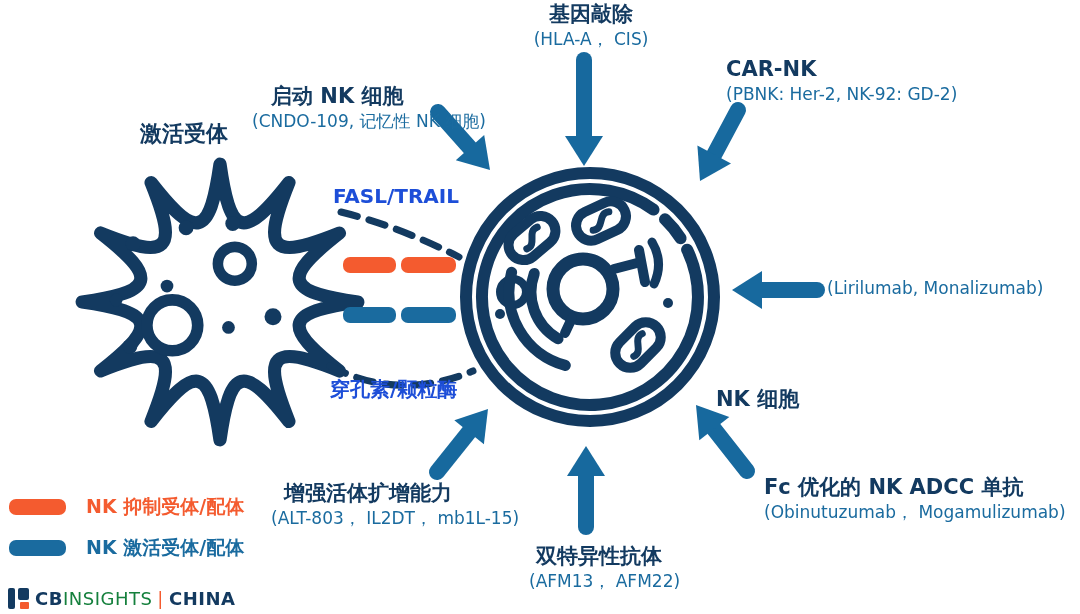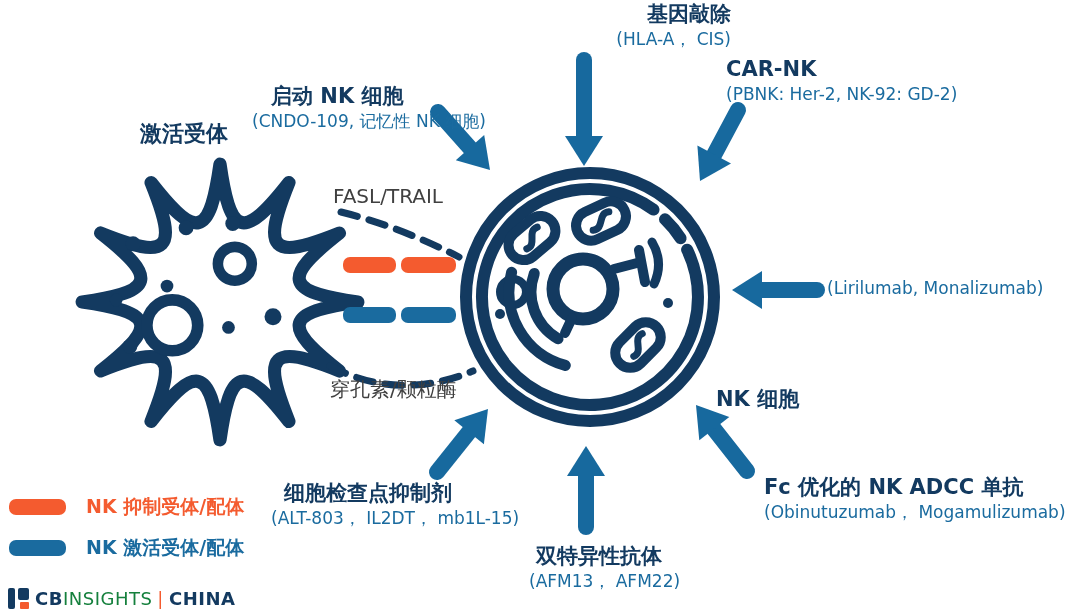--- a/index.html
+++ b/index.html
@@ -4,23 +4,23 @@
 <style>
   html,body{margin:0;padding:0;background:#ffffff;}
   .stage{
     position:relative;width:1080px;height:614px;overflow:hidden;
     font-family:"DejaVu Sans",sans-serif;background:#ffffff;
   }
   svg{position:absolute;left:0;top:0;}
   .ann{position:absolute;white-space:nowrap;}
   .ann .t{font-size:21px;font-weight:700;color:#133A60;line-height:26px;}
   .ann .d{font-size:17px;font-weight:400;color:#1A6B9F;line-height:24px;}
-  .center{text-align:right;}
+  .center{text-align:center;}
   .cell-label{position:absolute;font-weight:700;color:#133A60;white-space:nowrap;}
-  .blue-label{position:absolute;font-weight:400;color:#404040;font-size:20px;white-space:nowrap;}
+  .blue-label{position:absolute;font-weight:700;color:#1d4ed8;font-size:20px;white-space:nowrap;}
   .legend-row{position:absolute;display:flex;align-items:center;}
   .swatch{width:57px;height:16px;border-radius:7px;}
   .swatch.orange{background:#F45B2F;}
   .swatch.blue{background:#1A6B9F;}
   .legend-text{margin-left:20px;font-size:19px;font-weight:700;line-height:19px;}
   .legend-text.orange{color:#F45B2F;}
   .legend-text.blue{color:#1A6B9F;}
   .logo{position:absolute;left:8px;top:588px;display:flex;align-items:center;}
   .logo-mark{position:relative;width:21px;height:21px;margin-right:6px;}
   .lm-bar{position:absolute;left:0;top:0;width:7px;height:21px;background:#133A60;border-radius:2px;}
@@ -175,21 +175,21 @@
     <div class="t">Fc 优化的 NK ADCC 单抗</div>
     <div class="d">(Obinutuzumab， Mogamulizumab)</div>
   </div>
 
   <div class="ann" style="left:529px;top:543px;">
     <div class="t" style="padding-left:7px;">双特异性抗体</div>
     <div class="d">(AFM13， AFM22)</div>
   </div>
 
   <div class="ann" style="left:271px;top:480px;">
-    <div class="t" style="padding-left:13px;">细胞检查点抑制剂</div>
+    <div class="t" style="padding-left:13px;">增强活体扩增能力</div>
     <div class="d">(ALT-803， IL2DT， mb1L-15)</div>
   </div>
 
   <div class="cell-label" style="left:140px;top:119px;font-size:22px;">激活受体</div>
   <div class="cell-label" style="left:716px;top:351px;font-size:21px;margin-top:34px;">NK 细胞</div>
   <div class="blue-label" style="left:333px;top:184px;">FASL/TRAIL</div>
   <div class="blue-label" style="left:330px;top:376px;">穿孔素/颗粒酶</div>
 
   <div class="legend-row" style="left:9px;top:538px;">
     <div class="swatch blue"></div>

